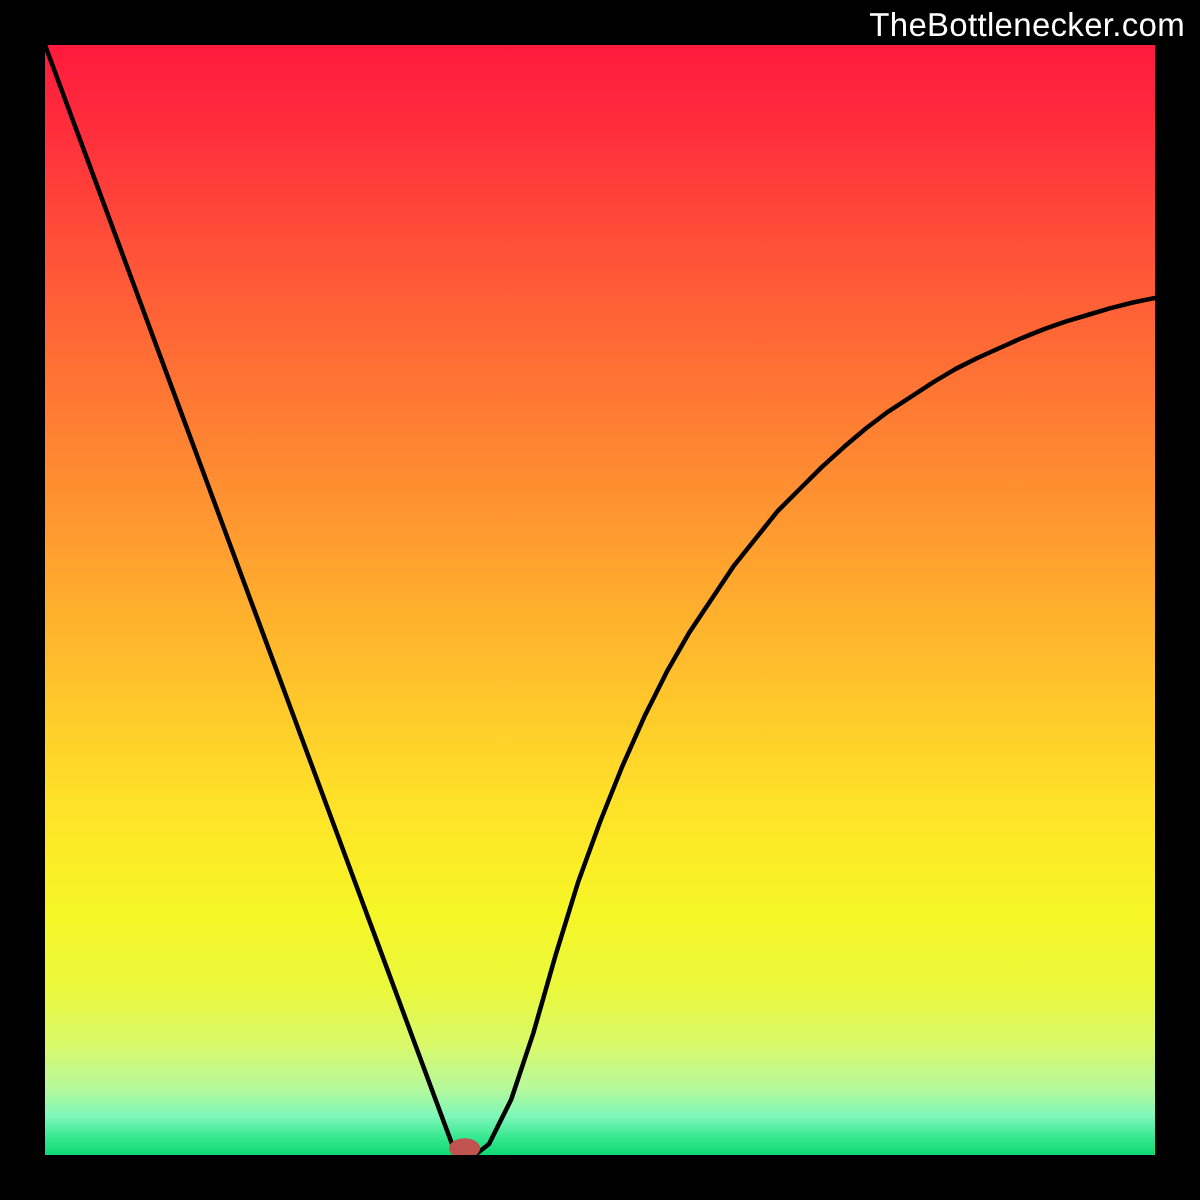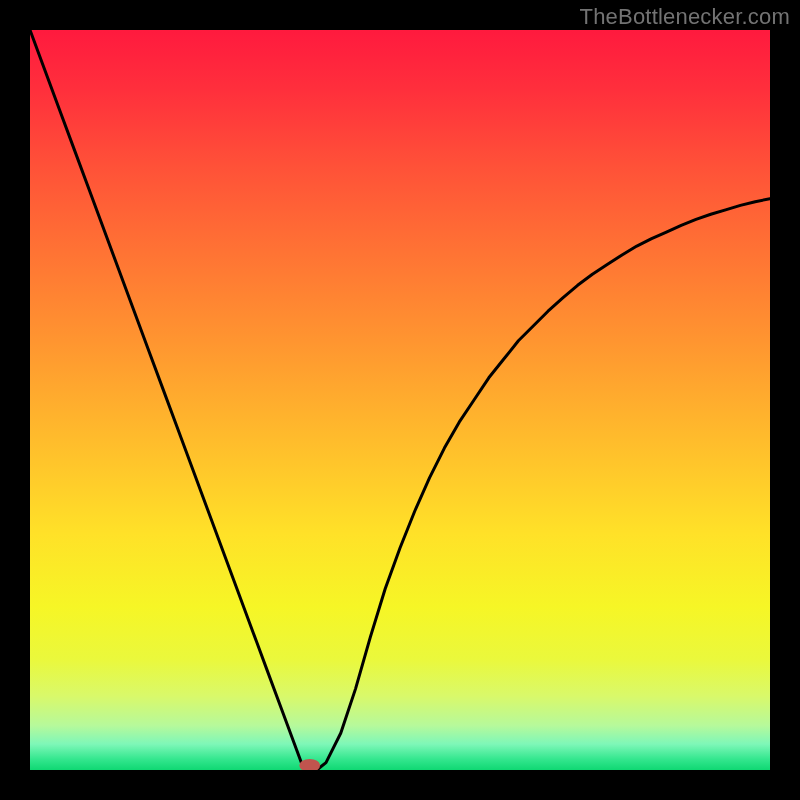--- a/index.html
+++ b/index.html
@@ -14,21 +14,21 @@
   .stage {
     position: relative;
     width: 800px;
     height: 800px;
     background: #000000;
   }
   .watermark {
     position: absolute;
     top: 4px;
     right: 10px;
-    color: #737373;
+    color: #ffffff;
     font-size: 22px;
     letter-spacing: 0.2px;
     z-index: 10;
     user-select: none;
   }
   svg.chart {
     position: absolute;
     left: 30px;
     top: 30px;
     width: 740px;

